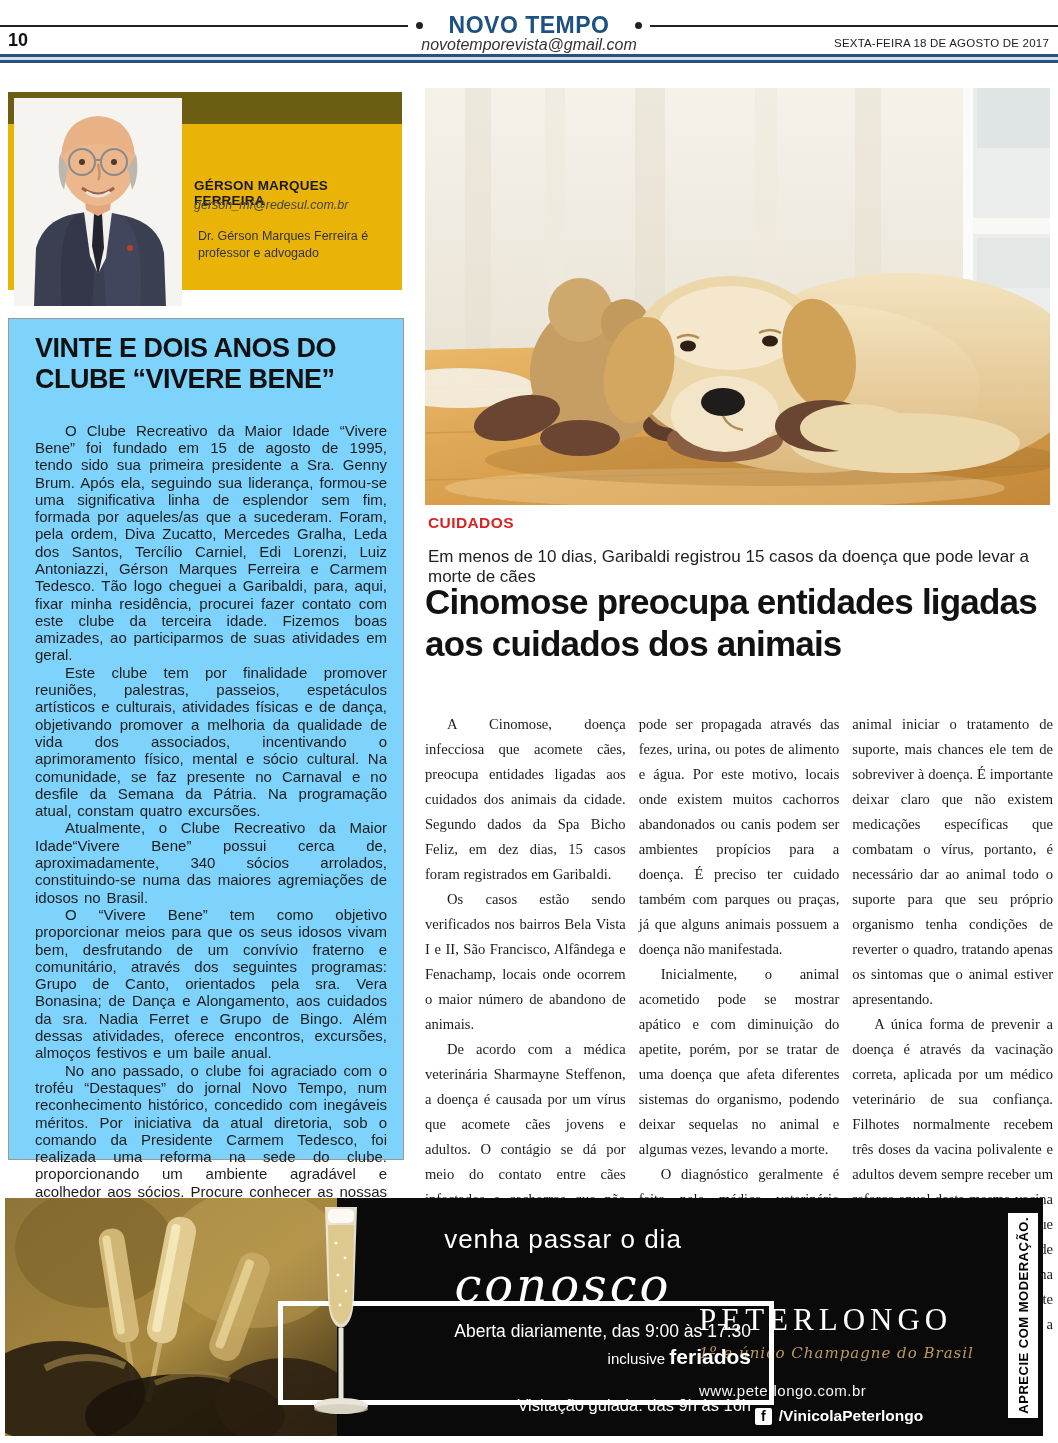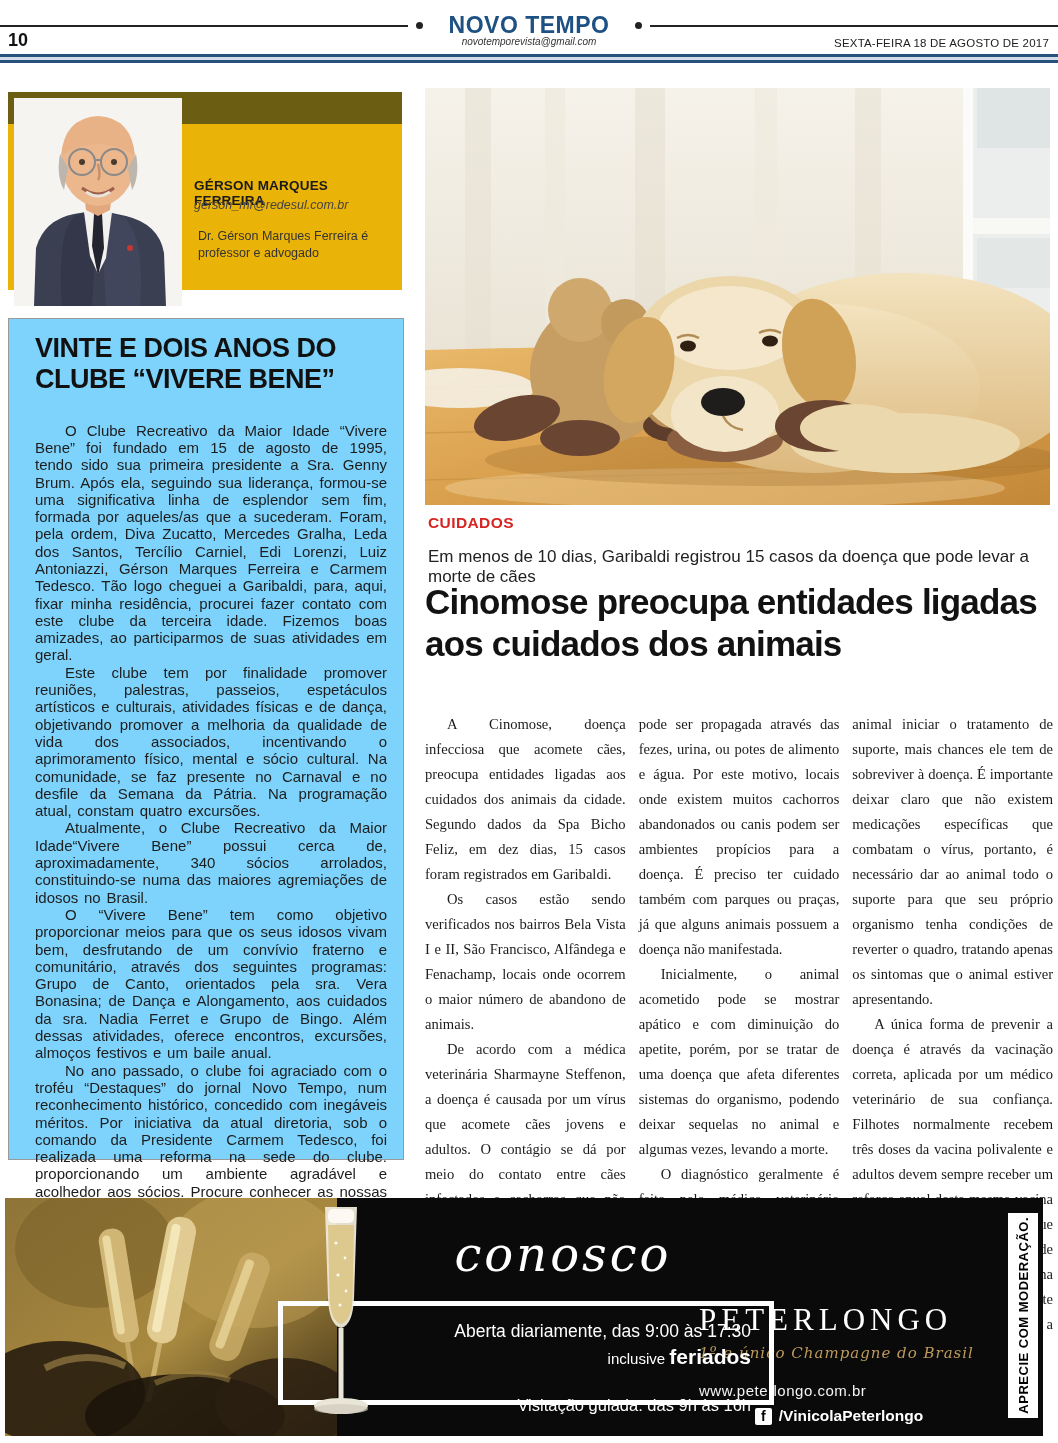--- a/index.html
+++ b/index.html
@@ -5,21 +5,21 @@
   html,body{margin:0;padding:0;background:#fff;}
   body{width:1058px;height:1443px;position:relative;overflow:hidden;
        font-family:"Liberation Sans",sans-serif;color:#1c1c1c;}
 
   
   .masthead-row{position:absolute;top:12px;left:0;width:1058px;display:flex;align-items:center;}
   .masthead-row .rule{flex:1;height:2px;background:#222;}
   .masthead-row .dot{width:7px;height:7px;border-radius:50%;background:#222;margin:0 8px;}
   .masthead-title{font-size:23px;font-weight:bold;letter-spacing:.5px;color:#1d5183;padding:0 18px;white-space:nowrap;}
   .page-number{position:absolute;top:30px;left:8px;font-size:18px;font-weight:bold;color:#111;}
-  .header-email{position:absolute;top:36px;left:0;width:1058px;text-align:center;font-style:italic;font-size:10px;color:#333;}
+  .header-email{position:absolute;top:36px;left:0;width:1058px;text-align:center;font-style:italic;font-size:16px;color:#333;}
   .header-date{position:absolute;top:37px;right:9px;font-size:11.5px;color:#222;letter-spacing:.2px;}
   .double-rule{position:absolute;top:54px;left:0;width:1058px;height:9px;box-sizing:border-box;
                border-top:3px solid #26527d;border-bottom:3px solid #26527d;background:#d4dde7;}
 
   
   .author-box{position:absolute;left:8px;top:92px;width:394px;height:198px;background:#eab308;}
   .author-band{position:absolute;left:0;top:0;width:100%;height:32px;background:#6b5d12;}
   .portrait{position:absolute;left:6px;top:6px;width:168px;height:208px;background:#f7f6f4;overflow:hidden;}
   .author-name{position:absolute;left:186px;top:86px;font-size:13.5px;font-weight:bold;color:#1a1a1a;letter-spacing:.2px;}
   .author-email{position:absolute;left:186px;top:106px;font-size:12.5px;font-style:italic;color:#444;}
@@ -286,20 +286,21 @@
       <circle cx="33" cy="72" r="1.6" fill="#fff" opacity="0.9"></circle>
       <circle cx="41" cy="88" r="1.4" fill="#fff" opacity="0.9"></circle>
       <circle cx="35" cy="102" r="1.5" fill="#fff" opacity="0.9"></circle>
       <rect x="33.5" y="125" width="5" height="72" fill="#e9e5d7"></rect>
       <ellipse cx="36" cy="203" rx="27" ry="8" fill="#e9e5d7"></ellipse>
       <ellipse cx="36" cy="206" rx="27" ry="5" fill="#cfcaba" opacity="0.7"></ellipse>
     </svg>
   </div>
 
   <div class="ad-tagline">
+    <div class="t1">venha passar o dia</div>
     <div class="t2">conosco</div>
   </div>
 
   <div class="ad-hours">
     <div class="h1">Aberta diariamente, das 9:00 às 17:30</div>
     <div class="h2"><span>inclusive </span><b>feriados</b></div>
     <div class="h3">Visitação guiada: das 9h às 16h</div>
   </div>
 
   <div class="ad-brand-block">

